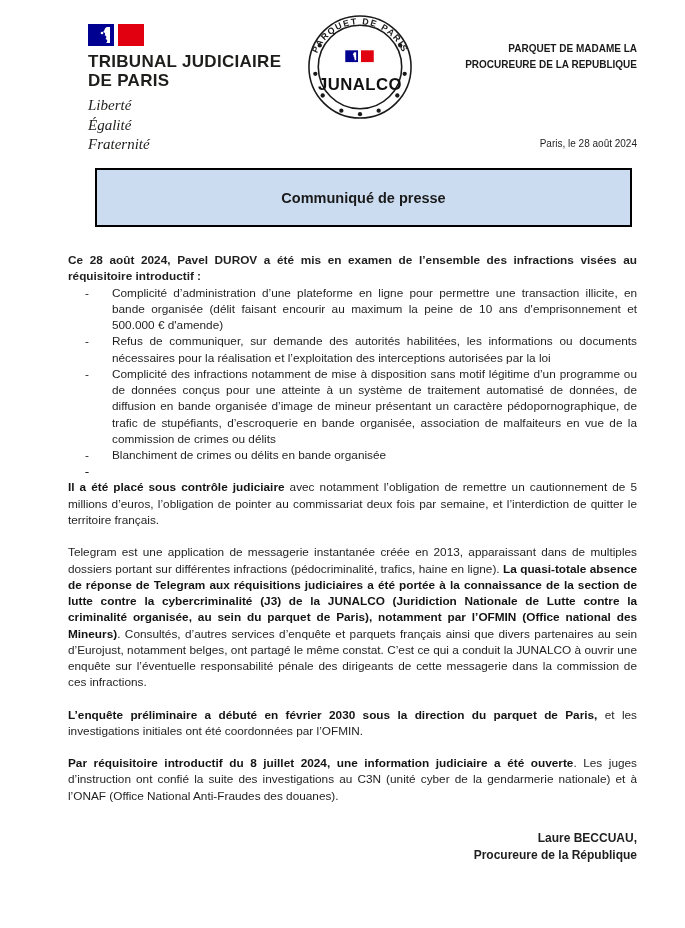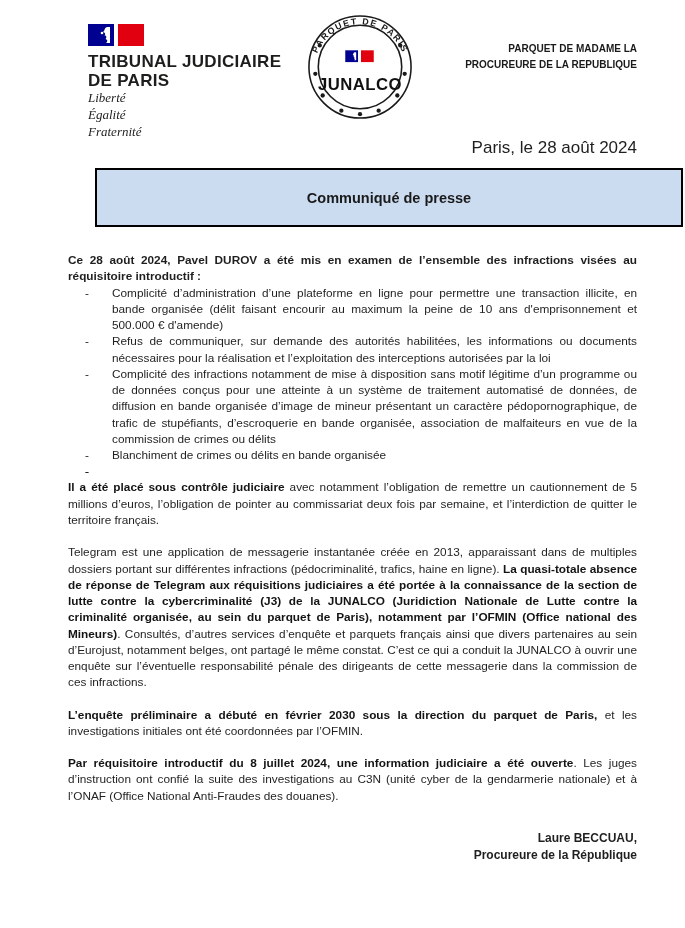--- a/index.html
+++ b/index.html
@@ -7,33 +7,33 @@
   body { font-family:"Liberation Sans", sans-serif; color:#1f1f1f; }
   .page {
     position:relative; width:685px; height:928px; margin:0 auto;
     background:#ffffff; overflow:hidden;
   }
 
   
   .logo-tribunal { position:absolute; left:88px; top:24px; width:210px; }
   .logo-flag { display:block; margin-bottom:4px; }
   .logo-title { font-weight:bold; font-size:17px; line-height:1.12; letter-spacing:.3px; color:#1d1d1b; }
-  .logo-motto { font-family:"Liberation Serif", serif; font-style:italic; font-size:13px; line-height:1.3; color:#1d1d1b; }
+  .logo-motto { margin-top:6px; font-family:"Liberation Serif", serif; font-style:italic; font-size:15px; line-height:1.3; color:#1d1d1b; }
 
   .seal { position:absolute; left:306px; top:13px; width:108px; height:108px; }
 
   .parquet-title {
     position:absolute; right:48px; top:41px; text-align:right;
     font-weight:bold; font-size:10px; line-height:1.6; color:#1a1a1a;
   }
 
-  .dateline { position:absolute; right:48px; top:138px; font-size:17px; color:#1f1f1f; }
+  .dateline { position:absolute; right:48px; top:138px; font-size:10px; color:#1f1f1f; }
 
   .title-box {
-    position:absolute; left:95px; top:168px; width:588px; height:59px;
+    position:absolute; left:95px; top:168px; width:537px; height:59px;
     background:#cbdcf1; border:2px solid #000000;
     display:flex; align-items:center; justify-content:center;
   }
   .title-box span { font-weight:bold; font-size:14.5px; color:#1a1a1a; }
 
   
   .body-text {
     position:absolute; left:68px; top:252px; width:569px;
     font-size:11.8px; line-height:1.38; text-align:justify;
   }

